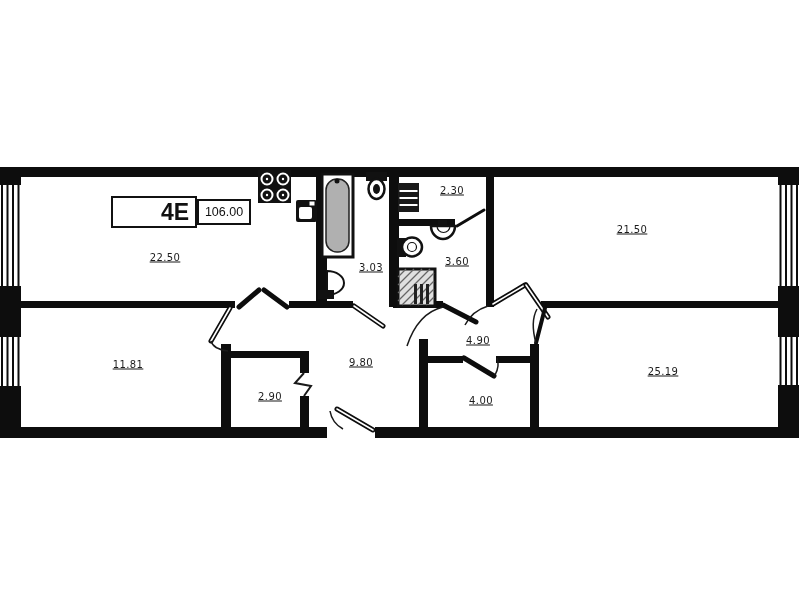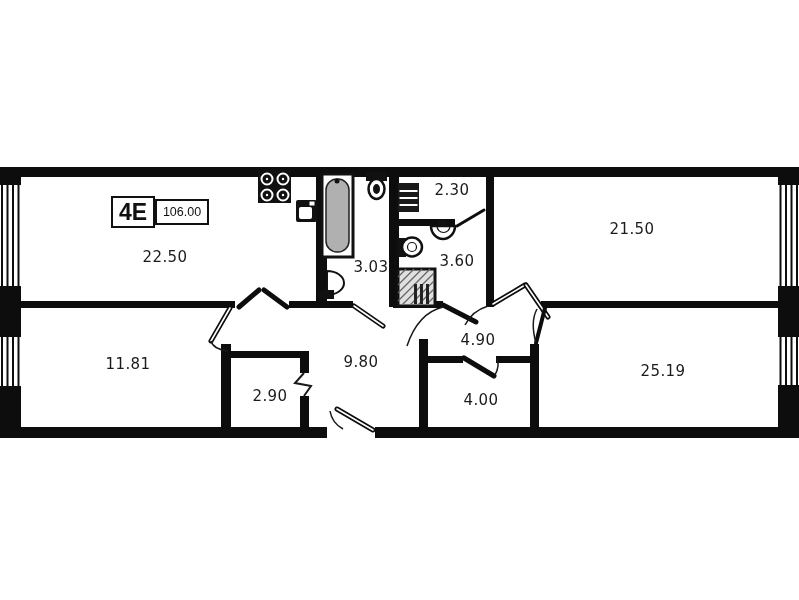--- a/index.html
+++ b/index.html
@@ -7,37 +7,39 @@
     position:relative;
     width:799px;height:600px;
     background:#ffffff;
     font-family:"DejaVu Sans", sans-serif;
     overflow:hidden;
   }
   .plan-svg{position:absolute;left:0;top:0;}
   .area{
     position:absolute;
     transform:translate(-50%,-50%);
-    font-size:15px;
+    font-size:10px;
     color:#1b1b1b;
     letter-spacing:0.4px;
     white-space:nowrap;
+    text-decoration:underline;
   }
   .badge{
     position:absolute;
     left:111px;top:196px;
     display:flex;align-items:center;
   }
   .badge .type{
     border:2.5px solid #111;
     background:#fff;
     width:40px;height:28px;
     display:flex;align-items:center;justify-content:center;
     font-size:23px;font-weight:bold;color:#111;
     font-family:"Liberation Sans", sans-serif;
+    padding-left:42px;
   }
   .badge .total{
     border:2px solid #111;border-left:2.5px solid #111;
     background:#fff;
     width:50px;height:22px;
     display:flex;align-items:center;justify-content:center;
     font-size:12.5px;font-weight:normal;color:#111;
     font-family:"Liberation Sans", sans-serif;
   }
 </style>

